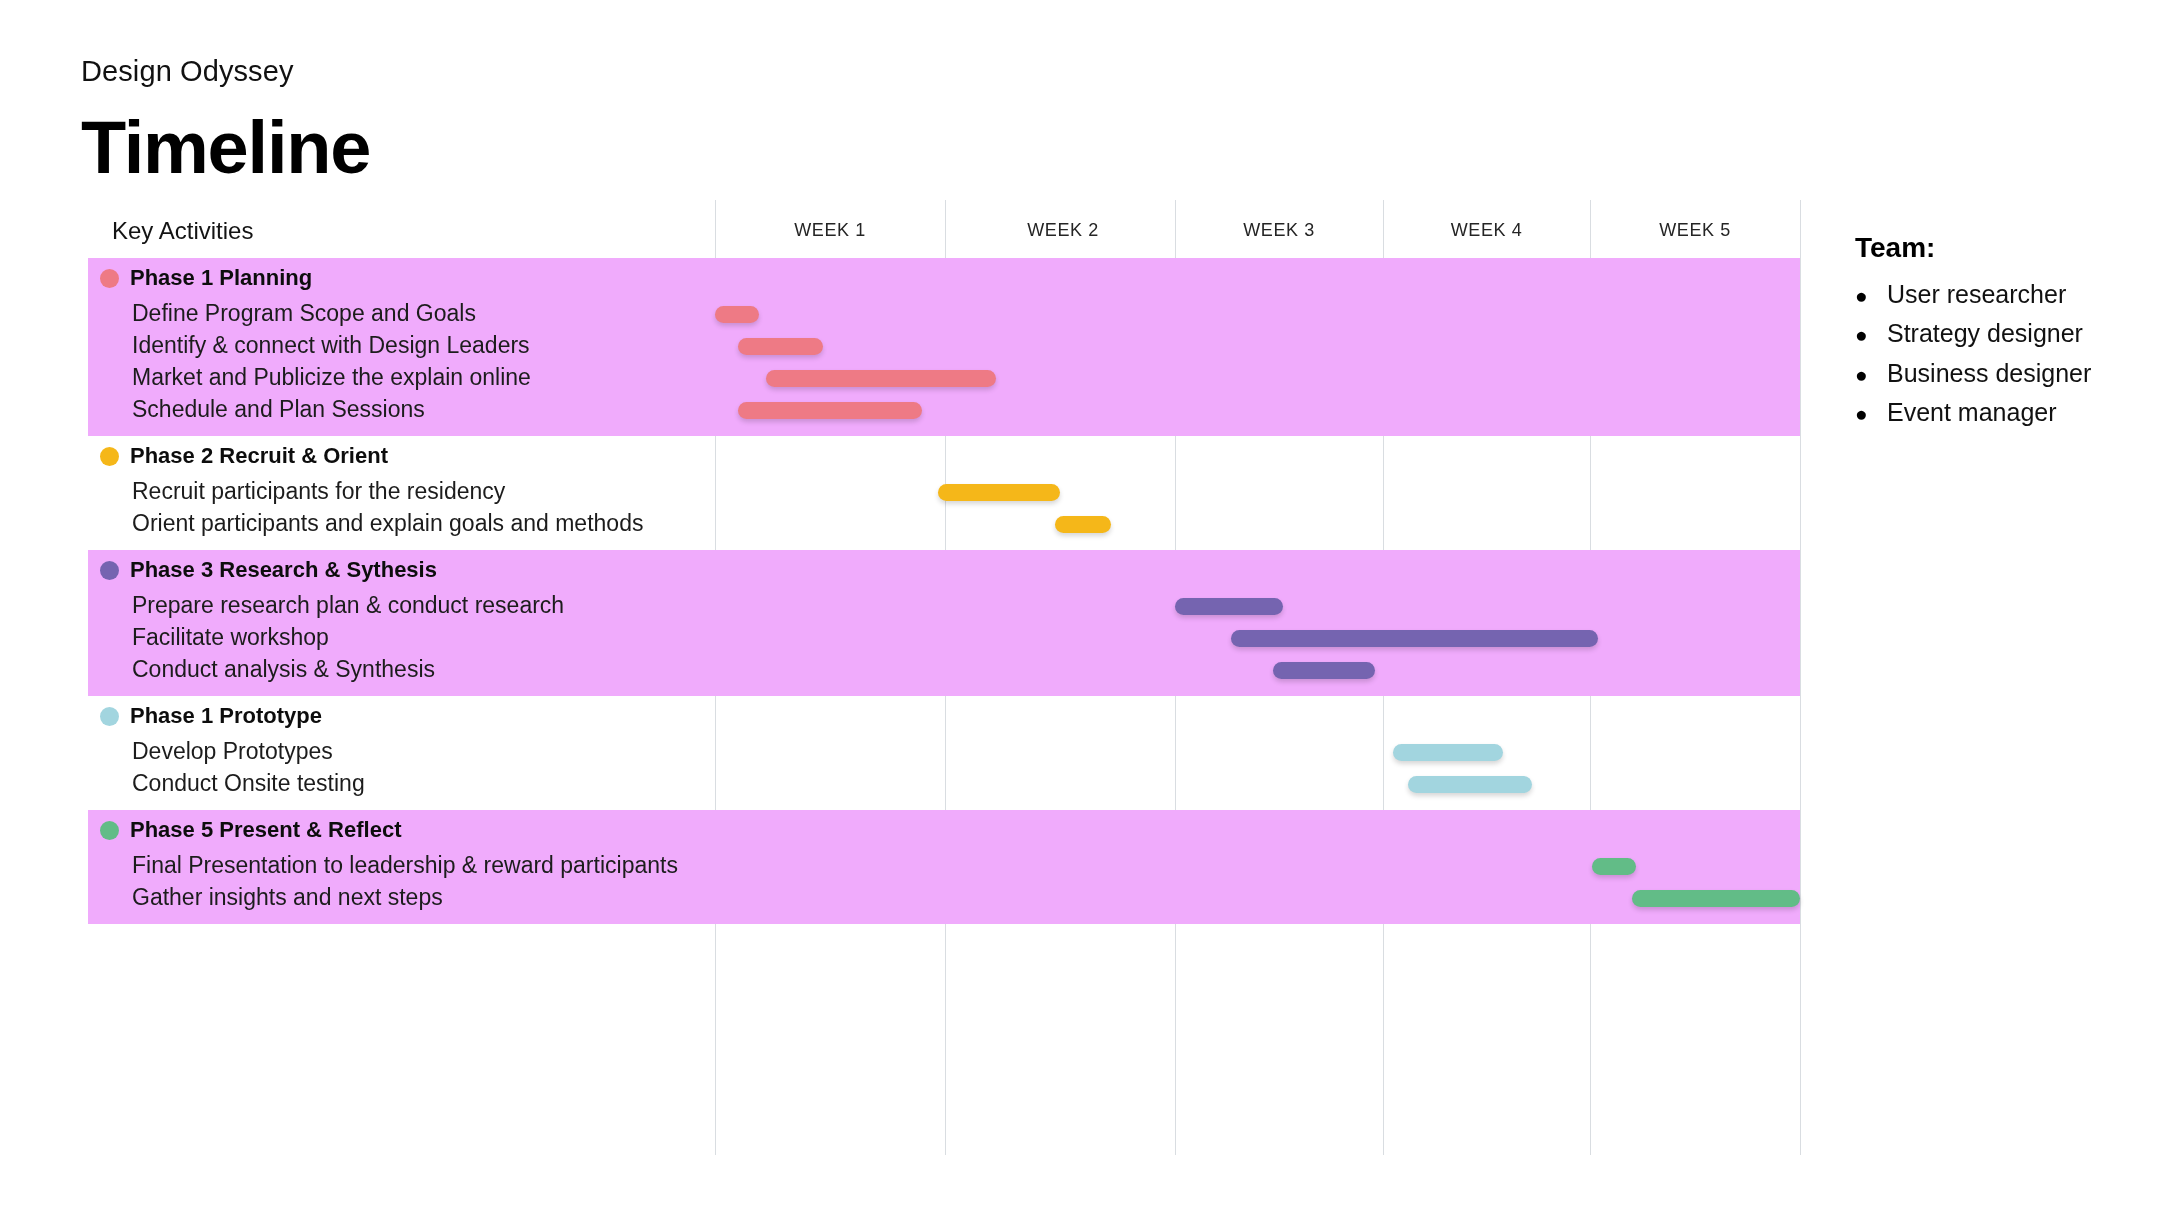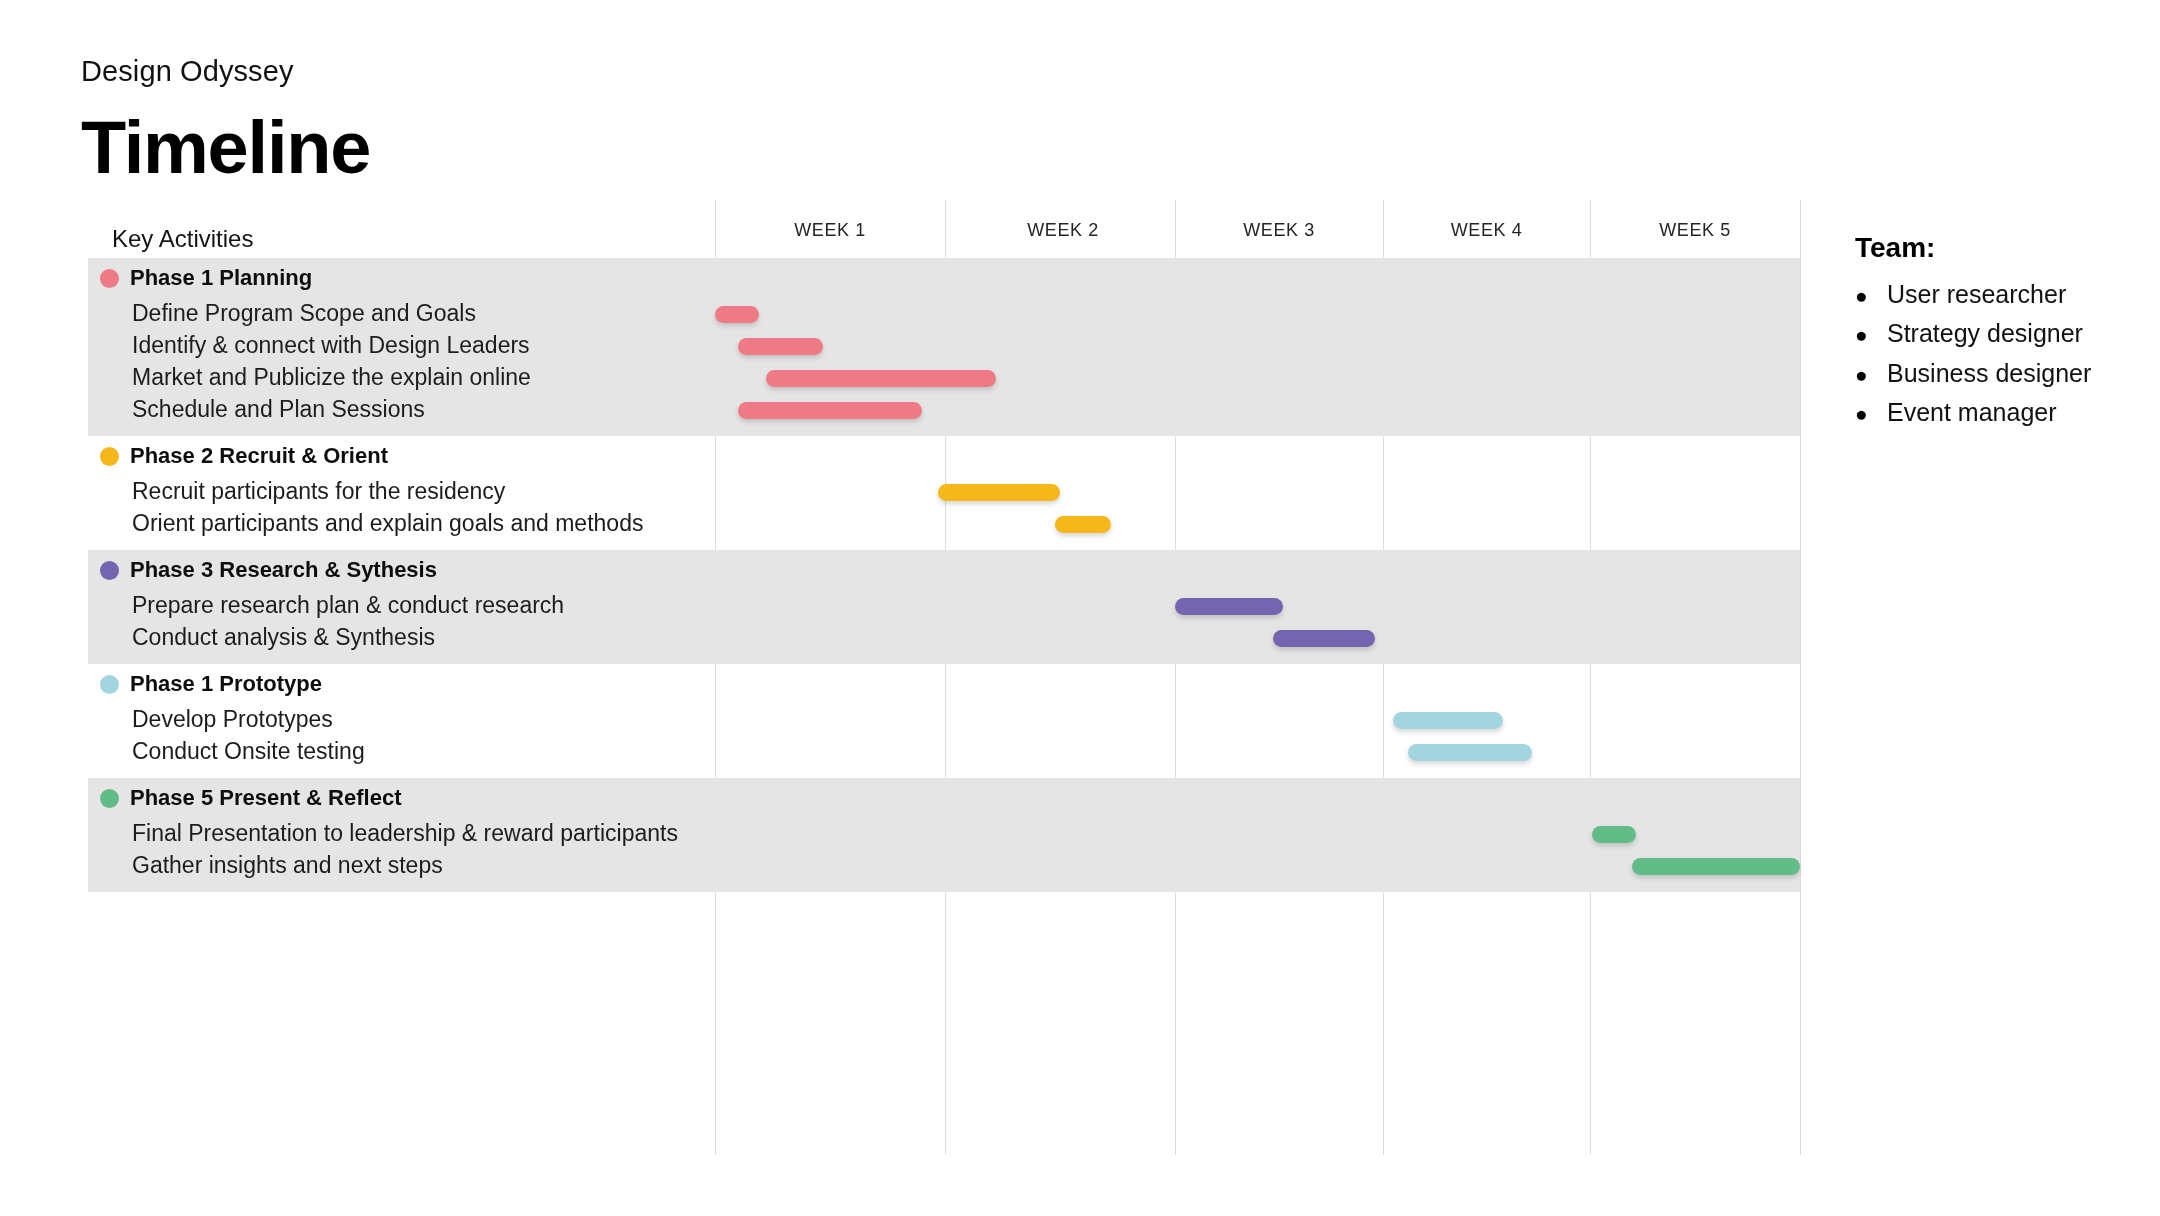--- a/index.html
+++ b/index.html
@@ -37,21 +37,21 @@
     position: absolute;
     left: 88px;
     top: 200px;
     width: 1712px;
     height: 955px;
   }
 
   
   #colhead {
     position: absolute;
-    left: 0; top: 8px;
+    left: 0; top: 0;
     width: 100%; height: 58px;
     border-bottom: 3px solid #000000;
   }
   #keyactivities {
     position: absolute;
     left: 24px; top: 17px;
     font-size: 24px;
     font-weight: 400;
     color: #141414;
   }
@@ -68,21 +68,21 @@
   .vline {
     position: absolute;
     top: 0;
     width: 1px;
     background: #d9dde1;
   }
 
   
   #bands { position: absolute; left: 0; top: 58px; width: 100%; }
   .band { position: relative; width: 100%; }
-  .band.shaded { background: #e5e5e5; }
+  .band.shaded { background: #f0abfc; }
 
   .row {
     position: relative;
     width: 100%;
     height: 32px;
   }
   .row.phase-row { height: 40px; }
   .row.gap { height: 10px; }
 
   .phase-dot {
@@ -216,20 +216,24 @@
       <div class="band shaded">
         <div class="row phase-row">
           <span class="phase-dot" style="background: rgb(117, 100, 176);"></span>
           <span class="phase-label">Phase 3 Research &amp; Sythesis</span>
         </div>
         <div class="row">
           <span class="task-label">Prepare research plan &amp; conduct research</span>
           <div class="bar" style="left: 1087px; width: 108.16px; top: 8px; background: rgb(117, 100, 176);"></div>
         </div>
         <div class="row">
+          <span class="task-label">Facilitate workshop</span>
+          <div class="bar" style="left: 1143.16px; width: 367.24px; top: 8px; background: rgb(117, 100, 176);"></div>
+        </div>
+        <div class="row">
           <span class="task-label">Conduct analysis &amp; Synthesis</span>
           <div class="bar" style="left: 1184.76px; width: 101.92px; top: 8px; background: rgb(117, 100, 176);"></div>
         </div>
         <div class="row gap"></div>
       </div>
       <div class="band">
         <div class="row phase-row">
           <span class="phase-dot" style="background: rgb(162, 213, 223);"></span>
           <span class="phase-label">Phase 1 Prototype</span>
         </div>

